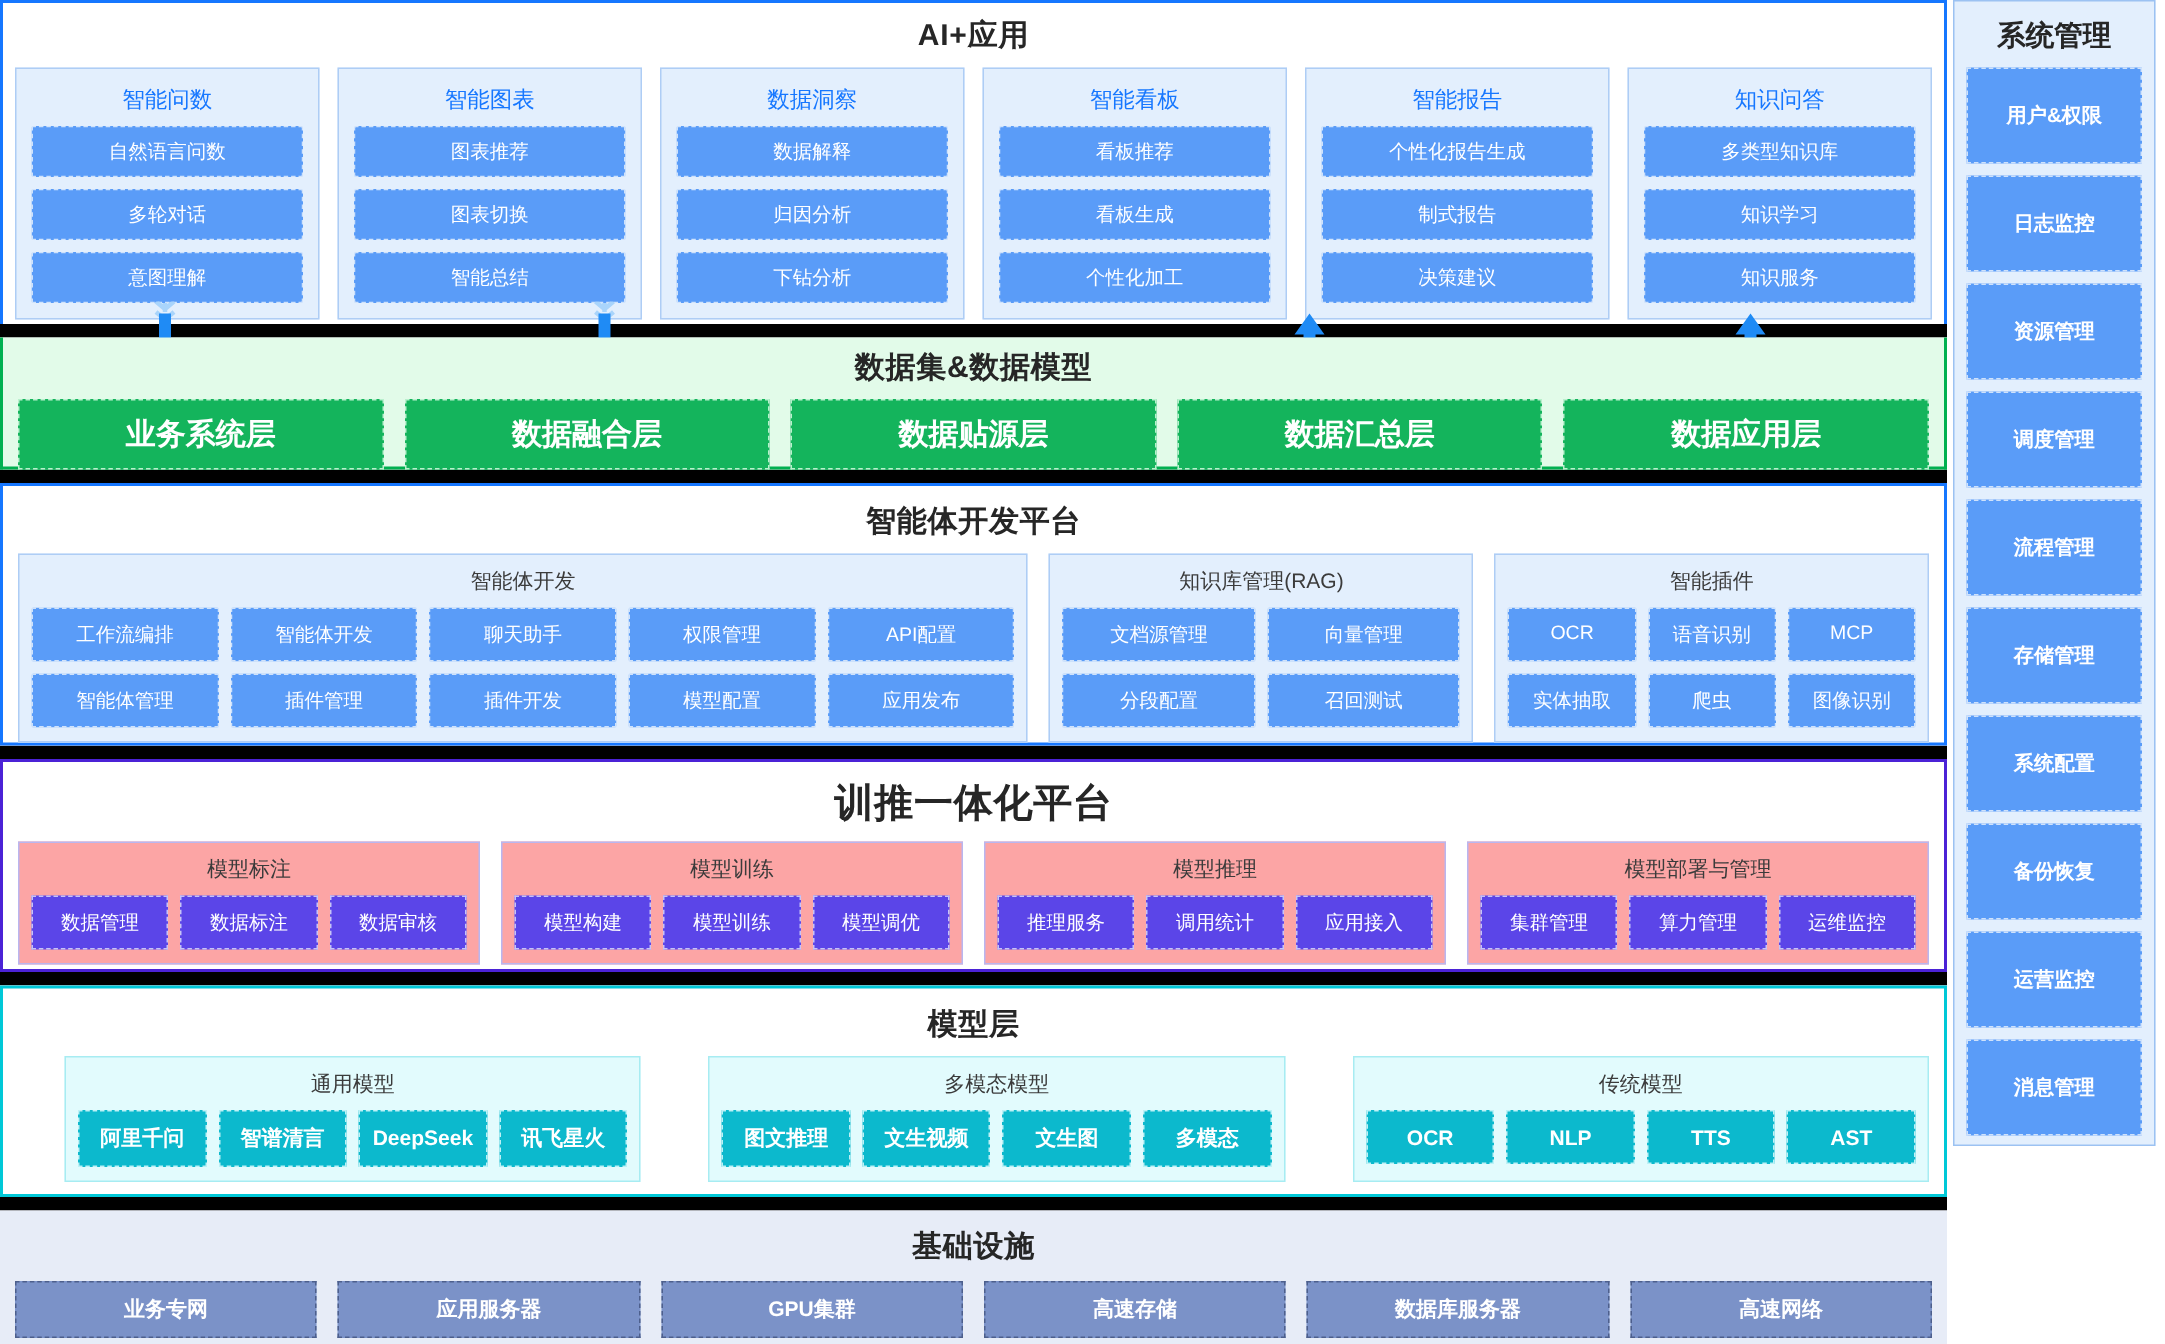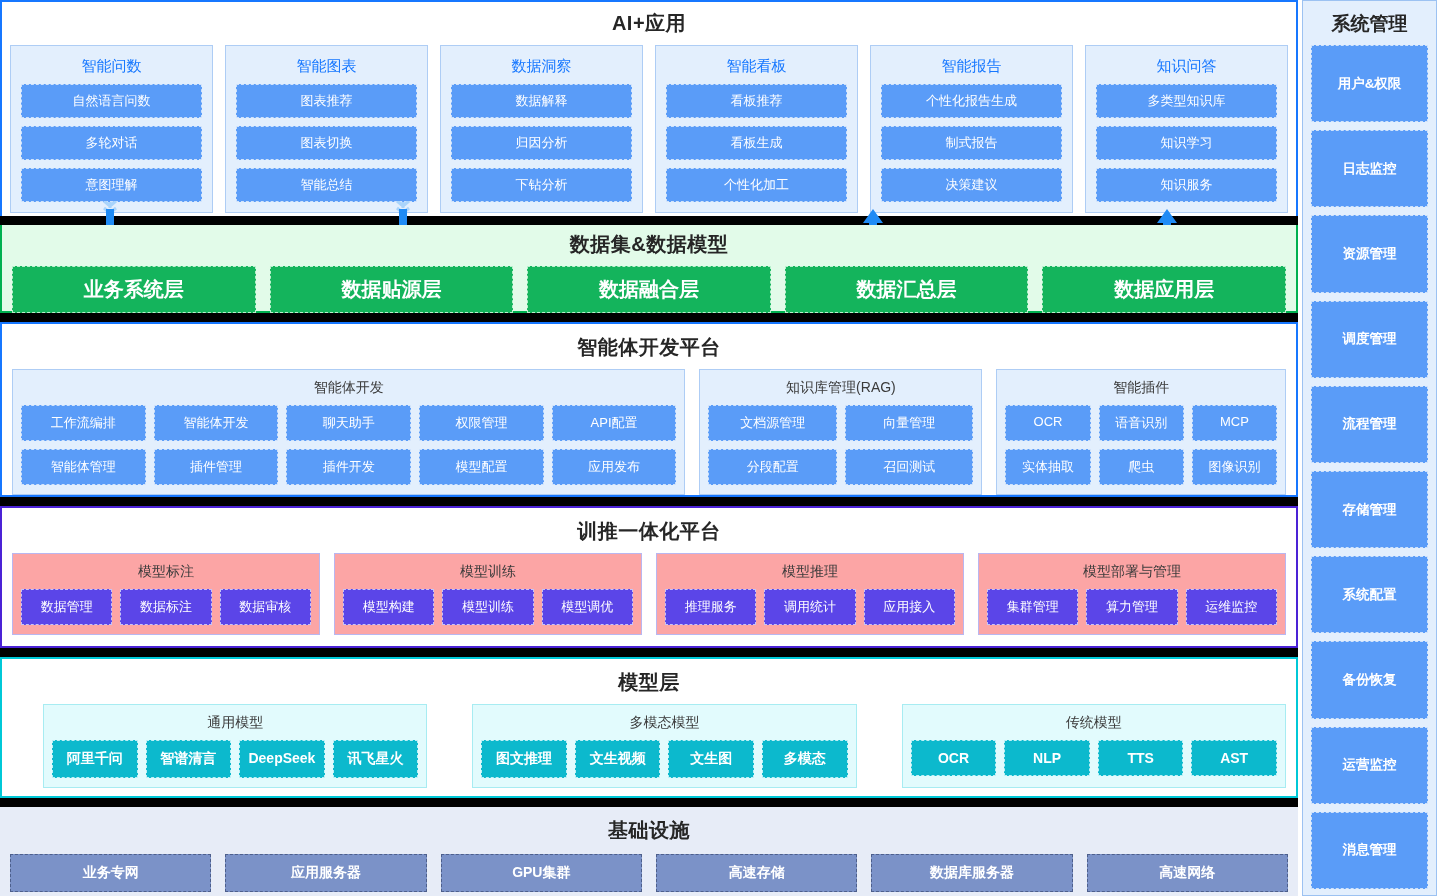--- a/index.html
+++ b/index.html
@@ -57,21 +57,21 @@
   .agent-row{display:flex;gap:14px;padding:0 10px;}
   .sub-card{
     box-sizing:border-box;border:1px solid #aecdf5;background:#e3effd;padding:6px 8px 9px;
   }
   .sub-h{text-align:center;color:#3b3b3b;font-size:14px;padding:3px 0 8px;}
   .grid{display:flex;flex-wrap:wrap;gap:8px;}
   .grid .chip{margin-bottom:0;flex:1;min-width:0;padding:8px 2px;}
 
   
   .train-band{border:2px solid #4b22d6;height:145px;padding-top:4px;}
-  .train-title{font-size:20px;padding:6px 0 8px;}
+  .train-title{font-size:26px;padding:6px 0 8px;}
   .train-row{display:flex;gap:14px;padding:0 10px;}
   .pcard{box-sizing:border-box;border:1px solid #b9b6f0;background:#fca5a5;padding:6px 8px 9px;}
   .pchip{
     box-sizing:border-box;border:1px dashed #c6c3f7;background:#5b45e8;color:#fff;
     font-size:13px;text-align:center;padding:8px 2px;flex:1;min-width:0;white-space:nowrap;
   }
 
   
   .model-band{border:2px solid #00c8d7;height:143px;padding-top:4px;}
   .model-title{font-size:20px;padding:6px 0 8px;}
@@ -86,21 +86,21 @@
   .infra-band{background:#e7ecf7;height:91px;}
   .infra-title{font-size:20px;padding:10px 0 10px;}
   .infra-row{display:flex;gap:14px;padding:0 10px;}
   .ichip{
     flex:1;box-sizing:border-box;border:1px dashed #4d5f8c;background:#7b92c8;color:#fff;
     font-size:14px;font-weight:bold;text-align:center;padding:9px 2px;
   }
 
   
   .sys-panel{
-    box-sizing:border-box;height:896px;border:1px solid #9cc2f2;background:#e3effd;
+    box-sizing:border-box;height:764px;border:1px solid #9cc2f2;background:#e3effd;
     padding:6px 8px;display:flex;flex-direction:column;
   }
   .sys-title{text-align:center;font-weight:bold;color:#262626;font-size:19px;padding:4px 0 8px;}
   .sys-list{flex:1;display:flex;flex-direction:column;gap:8px;}
   .sys-chip{
     flex:1;box-sizing:border-box;border:1px dashed #cfe2fb;background:#5a9cf8;color:#fff;
     font-size:13.5px;font-weight:bold;display:flex;align-items:center;justify-content:center;
     white-space:nowrap;
   }
 </style>
@@ -197,22 +197,22 @@
             <path d="M13 42 l-6 6 M13 42 l6 6" stroke="#a9d4fb" stroke-width="3" fill="none"></path>
           </svg>
         </div>
       </div>
     </div>
 
     <div class="band data-band">
       <div class="band-title data-title">数据集&amp;数据模型</div>
       <div class="data-row">
         <div class="data-chip">业务系统层</div>
+        <div class="data-chip">数据融合层</div>
         <div class="data-chip">数据贴源层</div>
-        <div class="data-chip">数据融合层</div>
         <div class="data-chip">数据汇总层</div>
         <div class="data-chip">数据应用层</div>
       </div>
     </div>
 
     <div class="sep"></div>
 
     <div class="band agent-band">
       <div class="band-title agent-title">智能体开发平台</div>
       <div class="agent-row">

